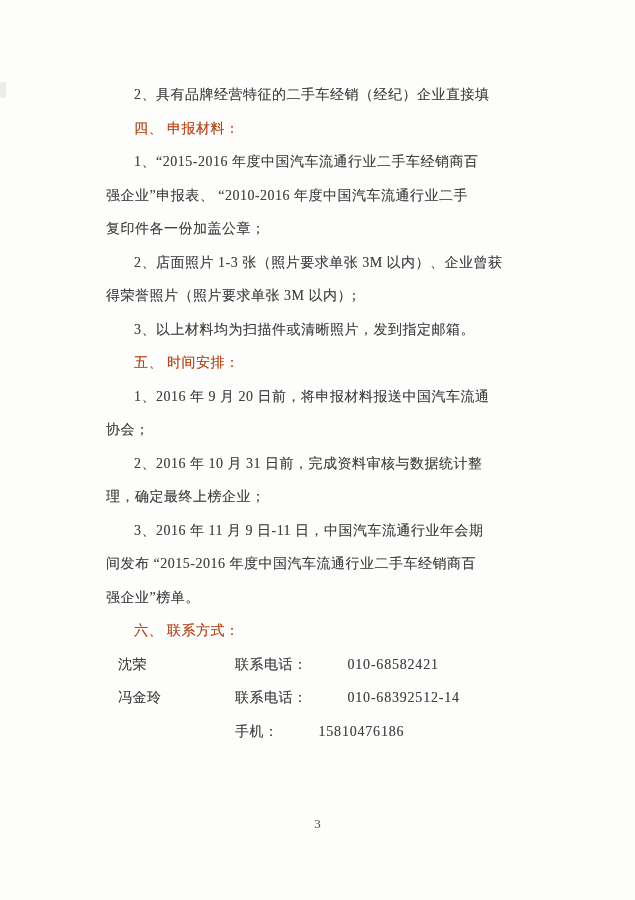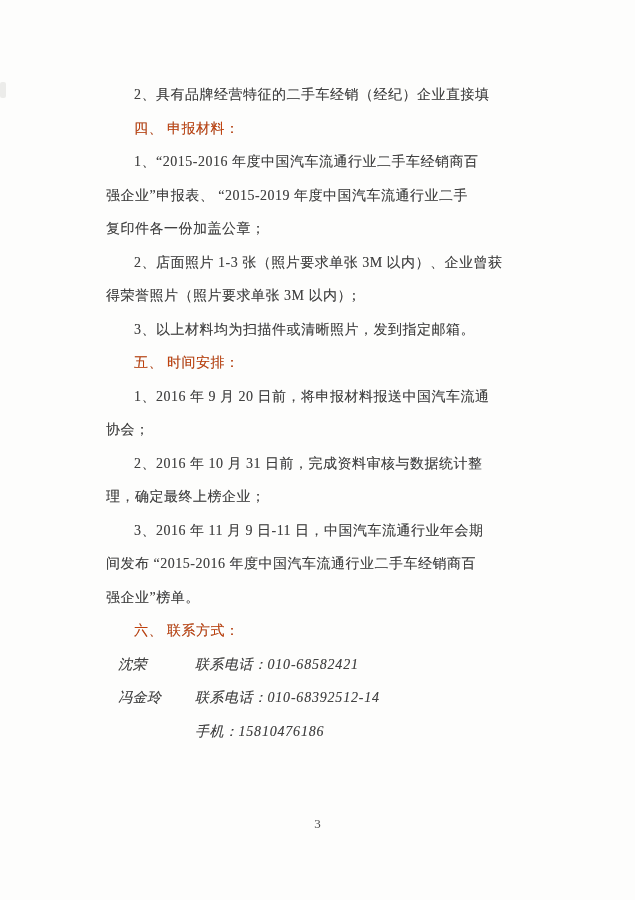--- a/index.html
+++ b/index.html
@@ -44,31 +44,31 @@
   }
   .line.indent {
     padding-left: 2em;
   }
   .line.heading {
     color: #c2410c;
   }
   .contact-row {
     white-space: nowrap;
     display: flex;
-    font-style: italic;
   }
   .c-name {
     display: inline-block;
     width: 89px;
     padding-left: 12px;
     box-sizing: border-box;
     flex: 0 0 auto;
   }
   .c-label, .c-value {
     display: inline-block;
+    margin-left: 40px;
   }
   .c-value {
     letter-spacing: 0.8px;
   }
   .pagenum {
     position: absolute;
     left: 0;
     top: 816px;
     width: 100%;
     text-align: center;
@@ -80,21 +80,21 @@
 </head>
 <body>
 
 <div class="page">
   <div class="smudge"></div>
   <div class="content">
     <div id="lines">
         <div class="line indent">2、具有品牌经营特征的二手车经销（经纪）企业直接填</div>
         <div class="line indent heading">四、 申报材料：</div>
         <div class="line indent">1、“2015-2016 年度中国汽车流通行业二手车经销商百</div>
-        <div class="line">强企业”申报表、 “2015-2019 年度中国汽车流通行业二手</div>
+        <div class="line">强企业”申报表、 “2010-2016 年度中国汽车流通行业二手</div>
         <div class="line">复印件各一份加盖公章；</div>
         <div class="line indent">2、店面照片 1-3 张（照片要求单张 3M 以内）、企业曾获</div>
         <div class="line">得荣誉照片（照片要求单张 3M 以内）;</div>
         <div class="line indent">3、以上材料均为扫描件或清晰照片，发到指定邮箱。</div>
         <div class="line indent heading">五、 时间安排：</div>
         <div class="line indent">1、2016 年 9 月 20 日前，将申报材料报送中国汽车流通</div>
         <div class="line">协会；</div>
         <div class="line indent">2、2016 年 10 月 31 日前，完成资料审核与数据统计整</div>
         <div class="line">理，确定最终上榜企业；</div>
         <div class="line indent">3、2016 年 11 月 9 日-11 日，中国汽车流通行业年会期</div>

